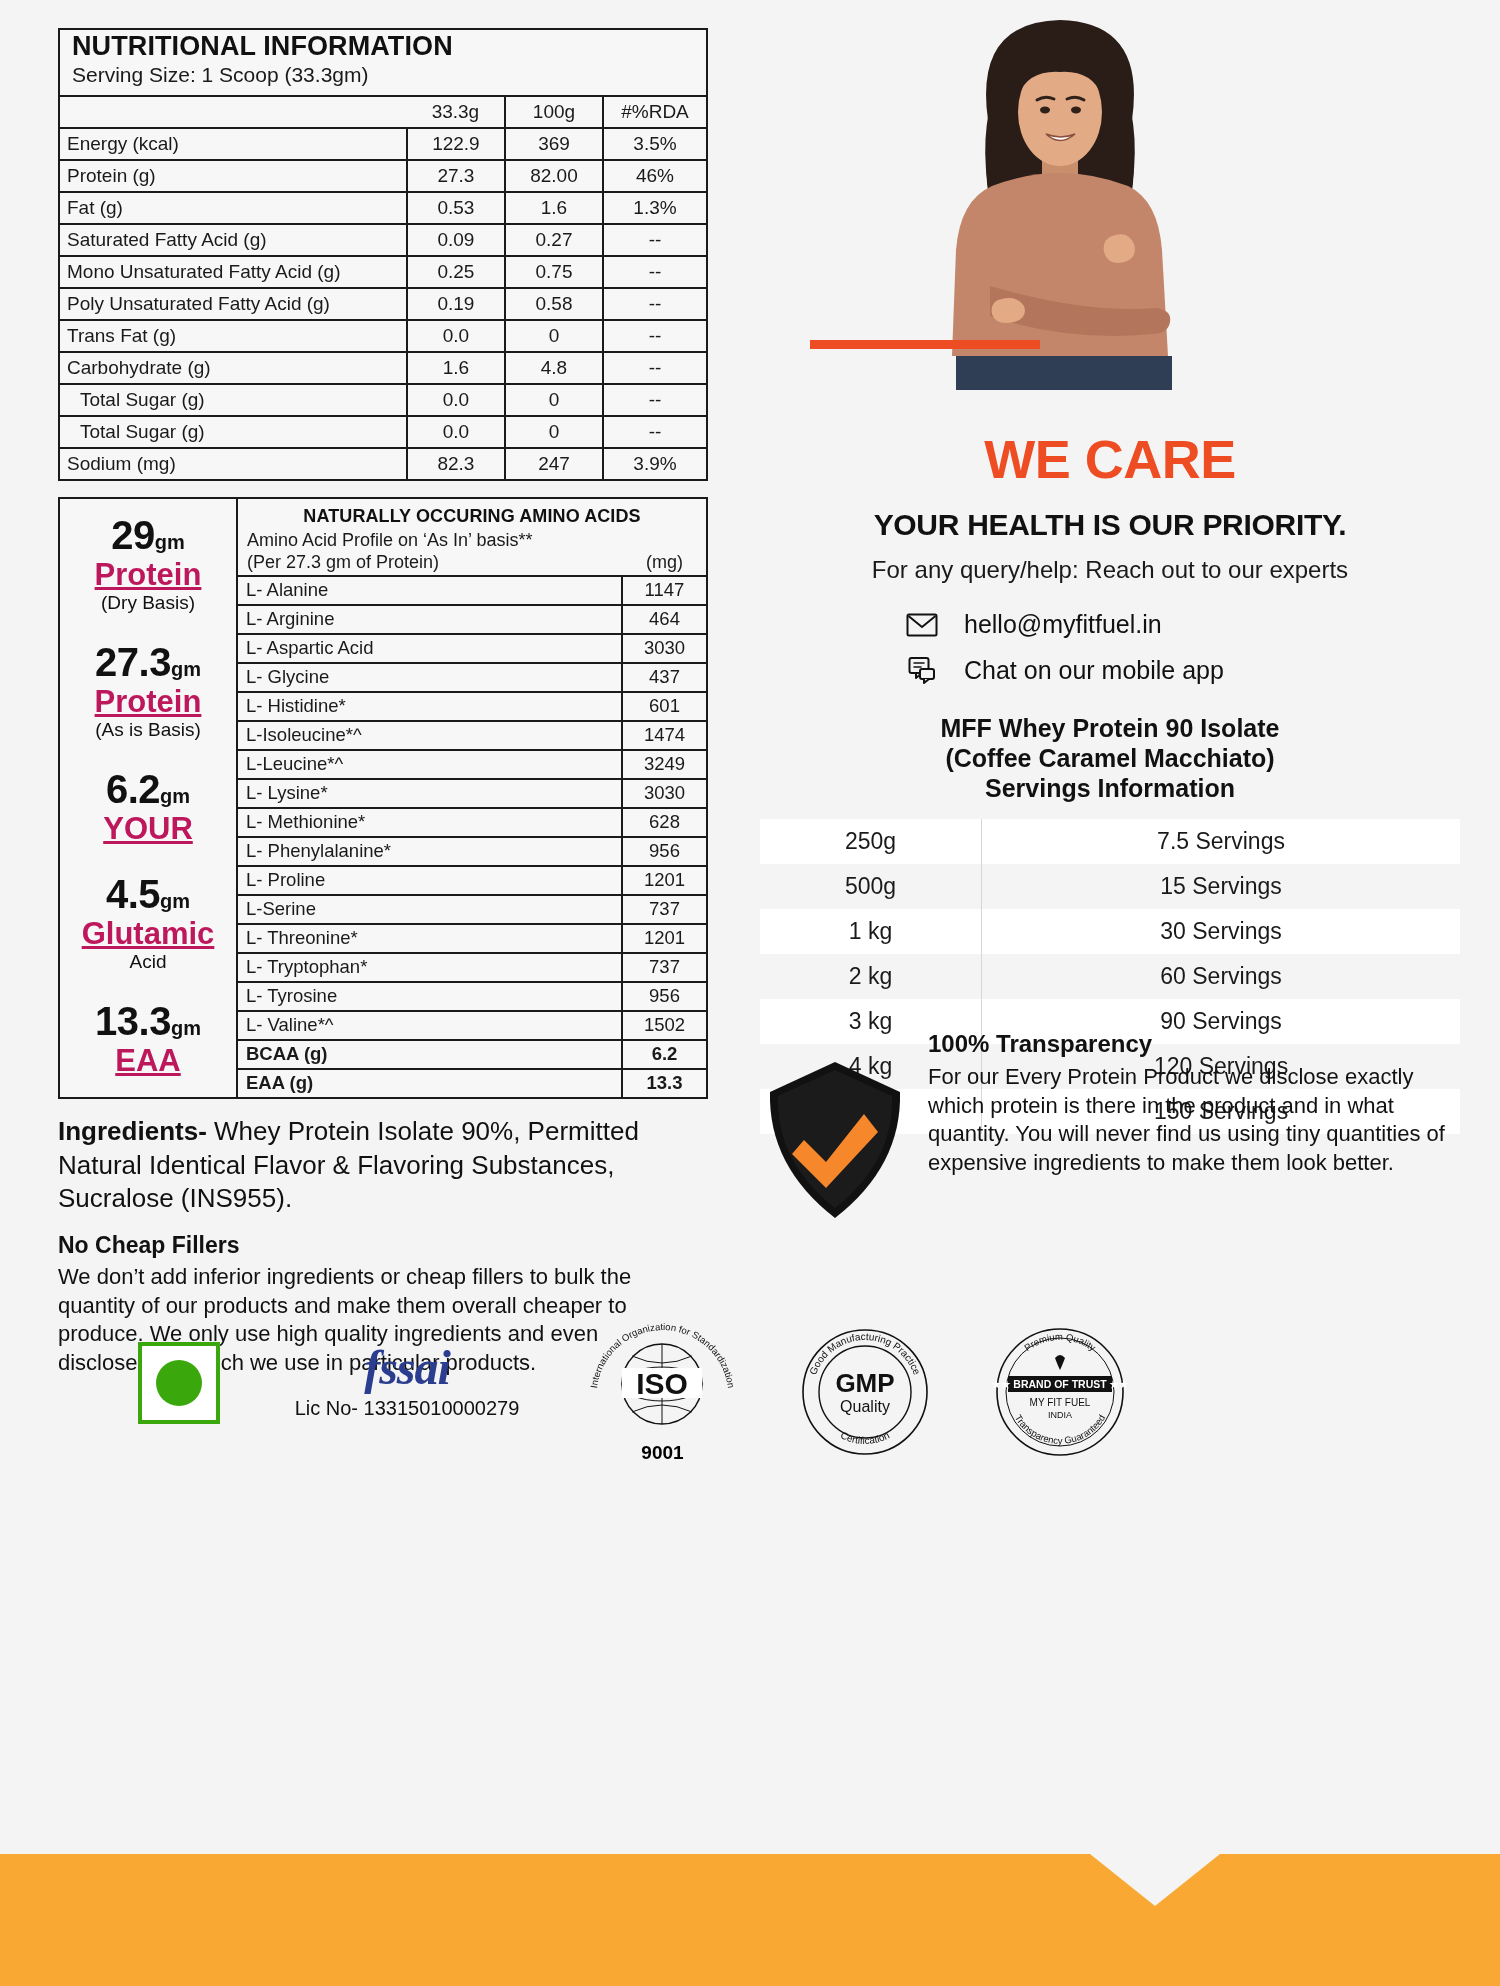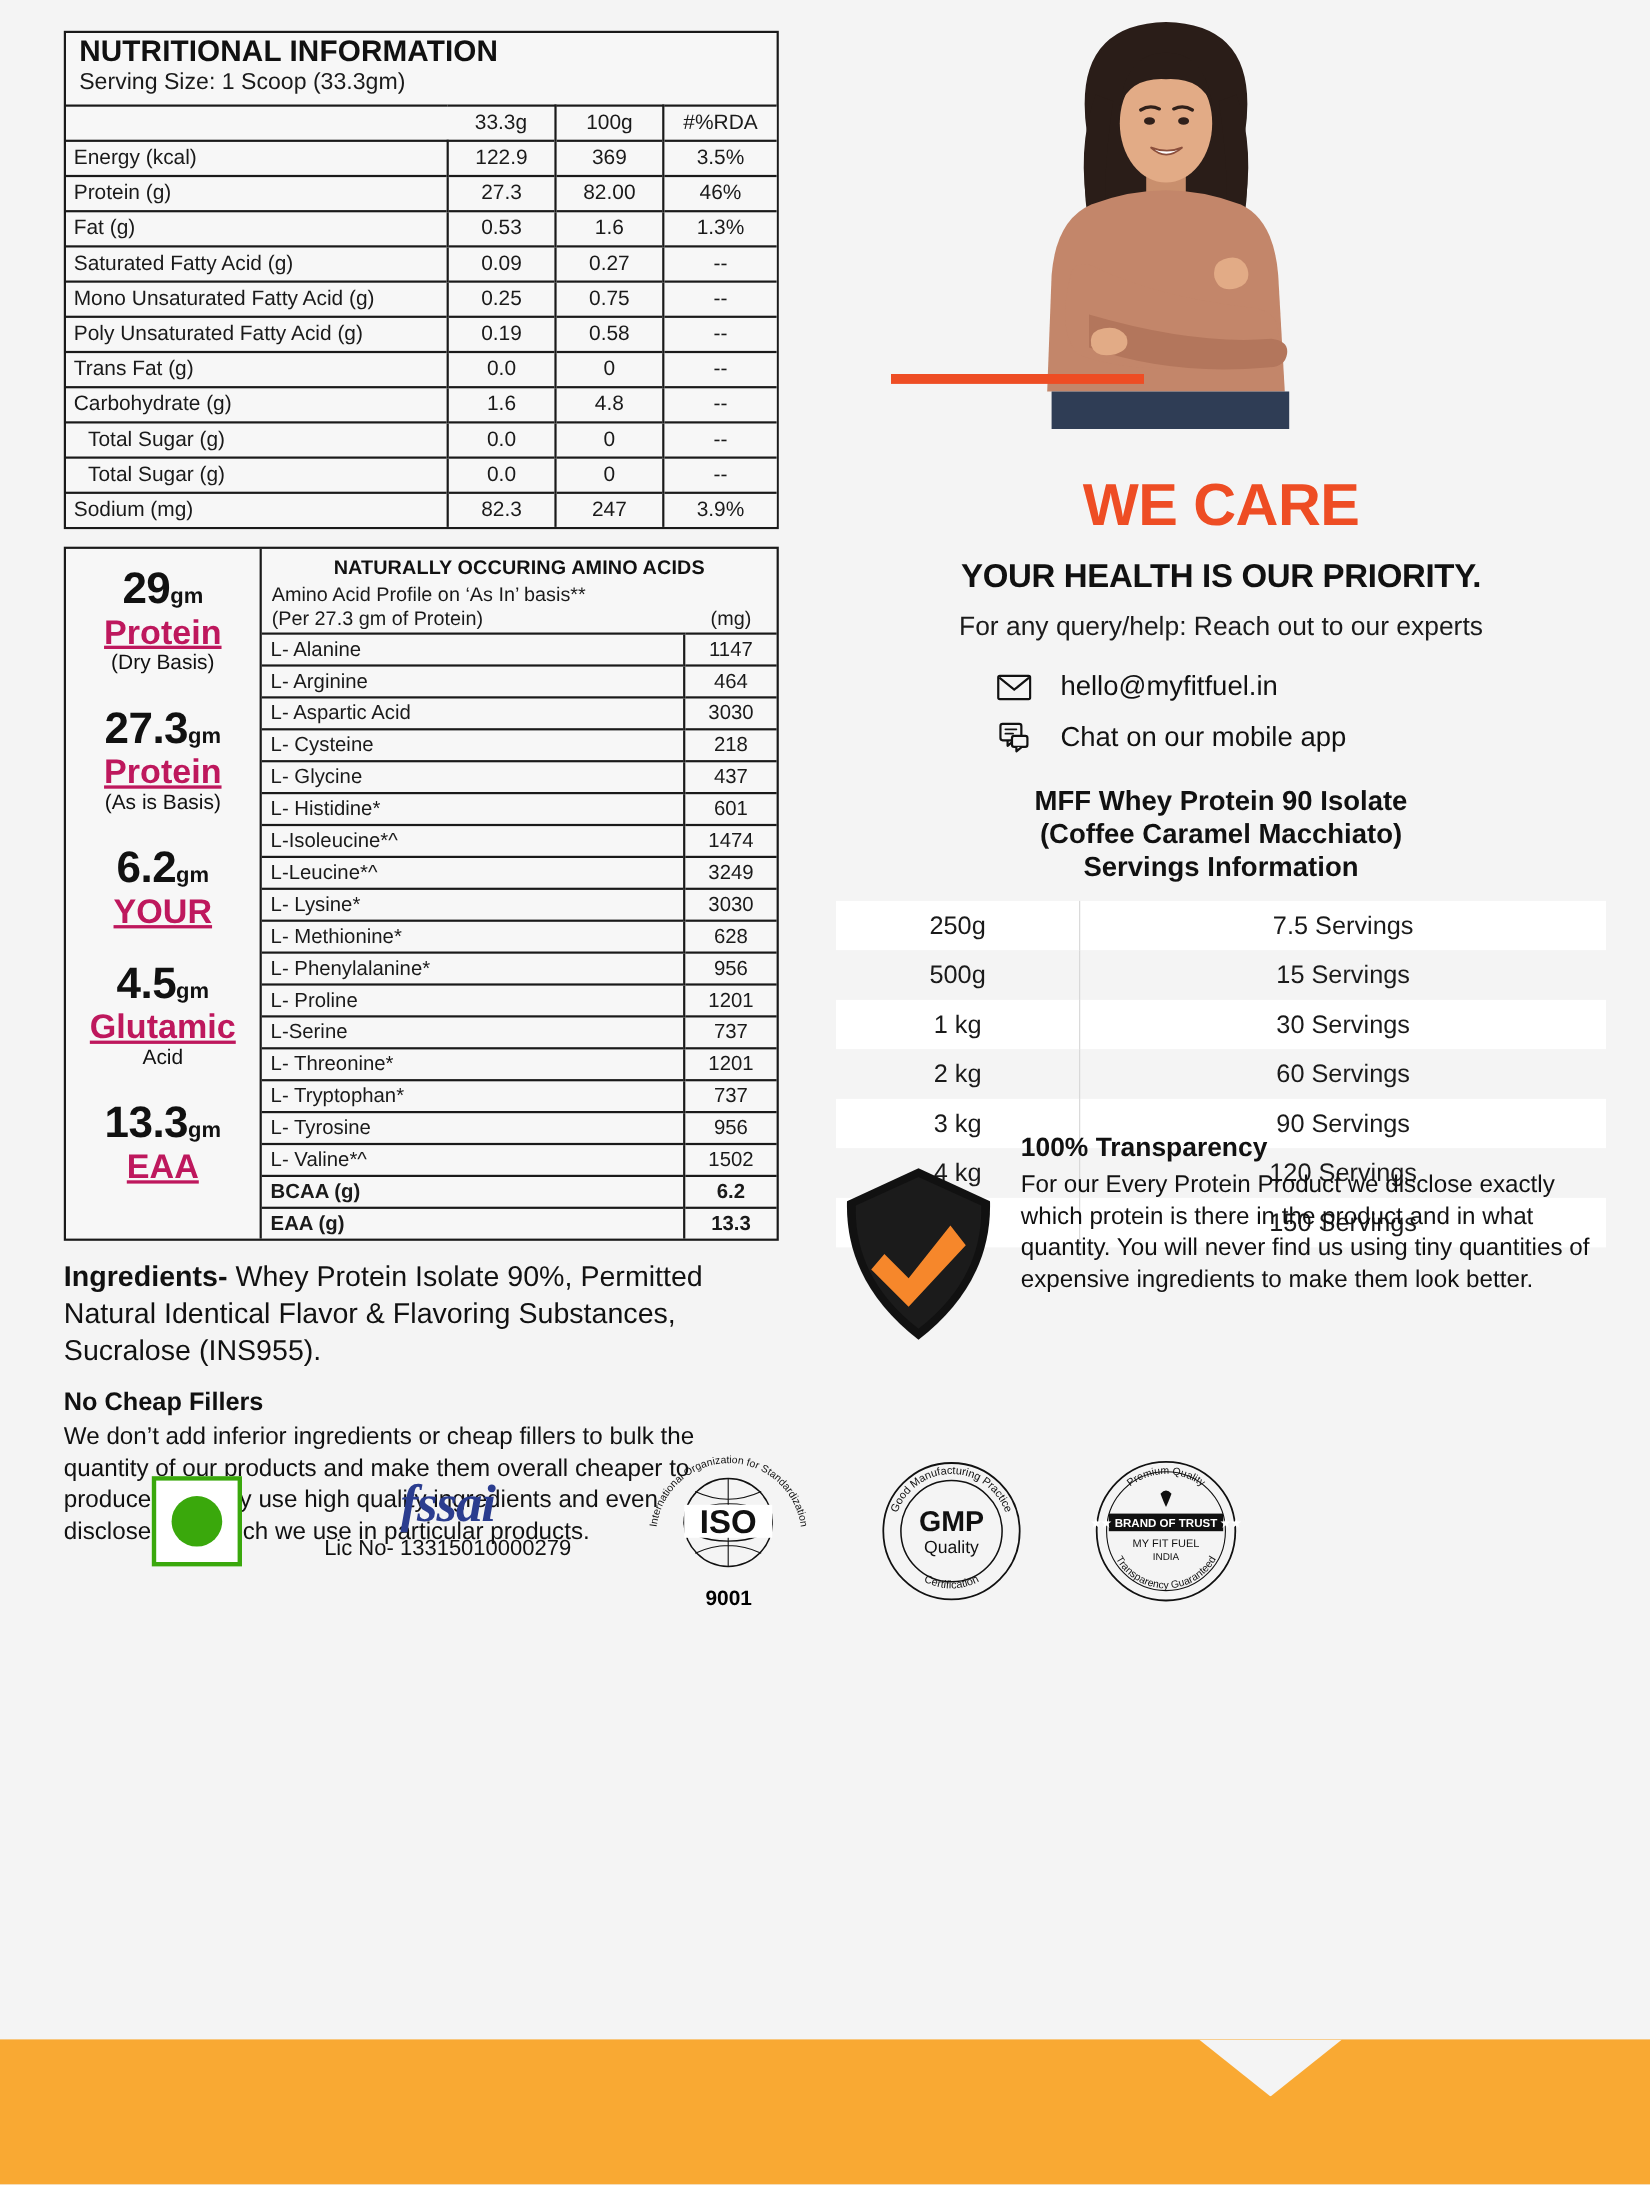--- a/index.html
+++ b/index.html
@@ -300,24 +300,20 @@
               </tr>
               <tr>
                 <td>L- Arginine</td>
                 <td class="aval">464</td>
               </tr>
               <tr>
                 <td>L- Aspartic Acid</td>
                 <td class="aval">3030</td>
               </tr>
               <tr>
-                <td>L- Cysteine</td>
-                <td class="aval">218</td>
-              </tr>
-              <tr>
                 <td>L- Glycine</td>
                 <td class="aval">437</td>
               </tr>
               <tr>
                 <td>L- Histidine*</td>
                 <td class="aval">601</td>
               </tr>
               <tr>
                 <td>L-Isoleucine*^</td>
                 <td class="aval">1474</td>

